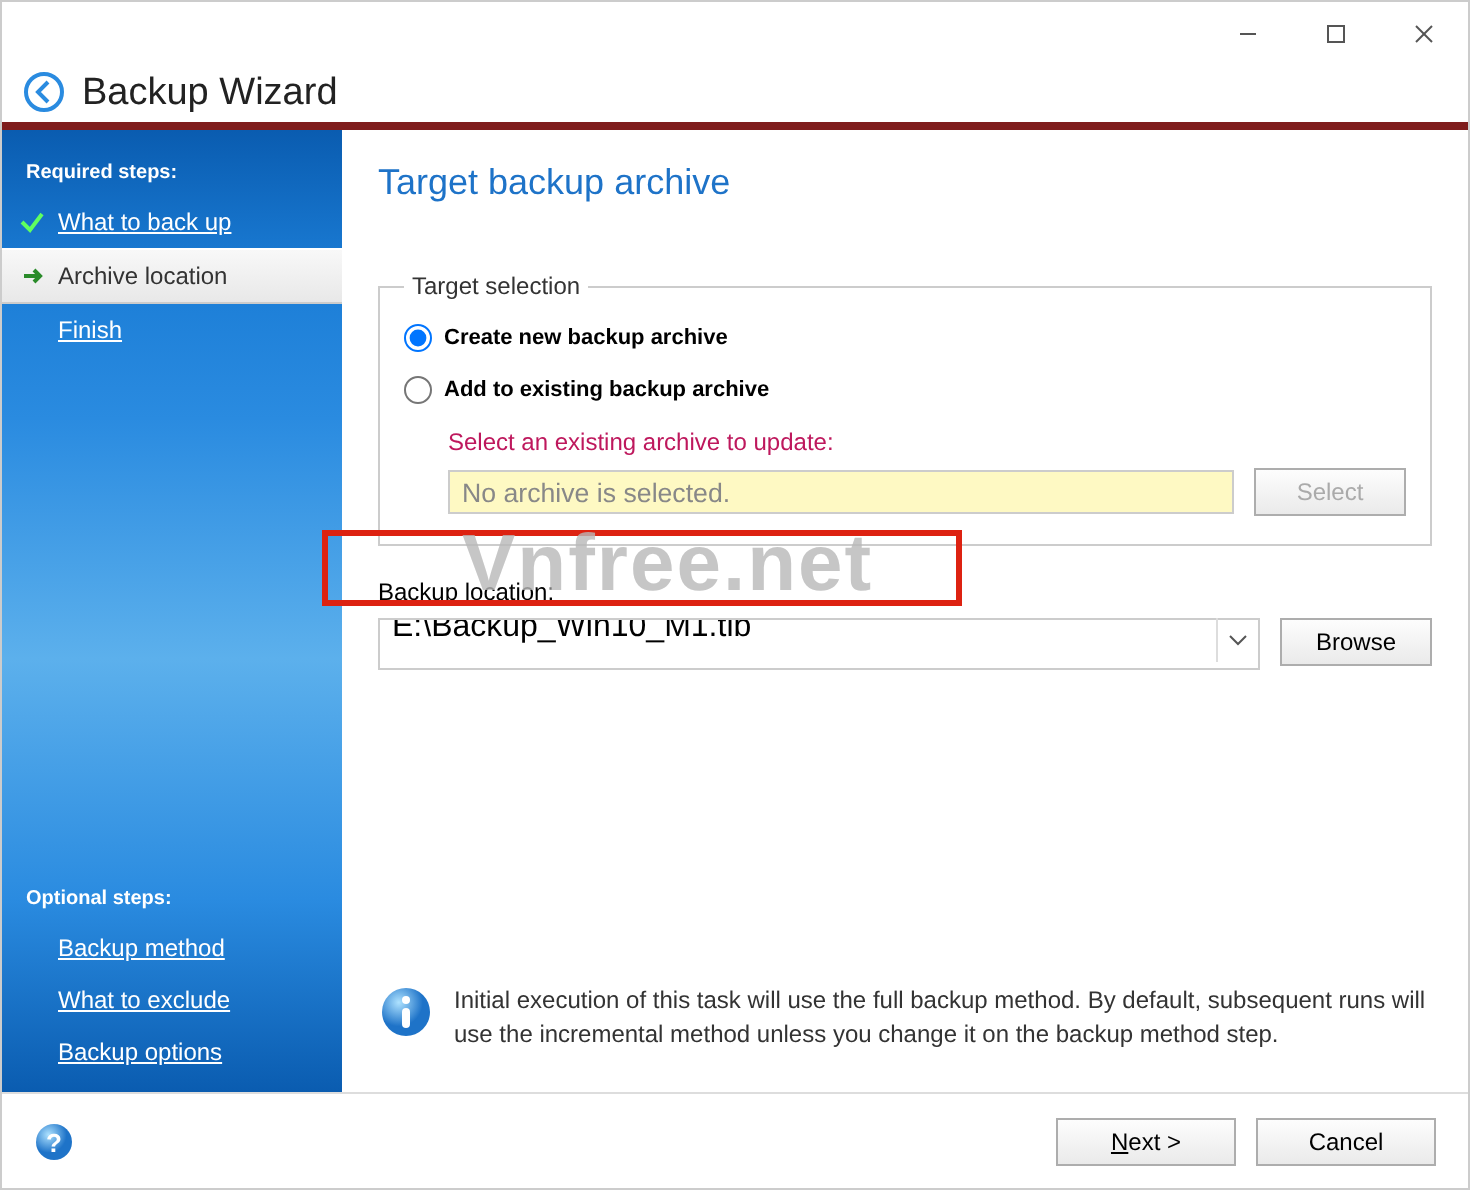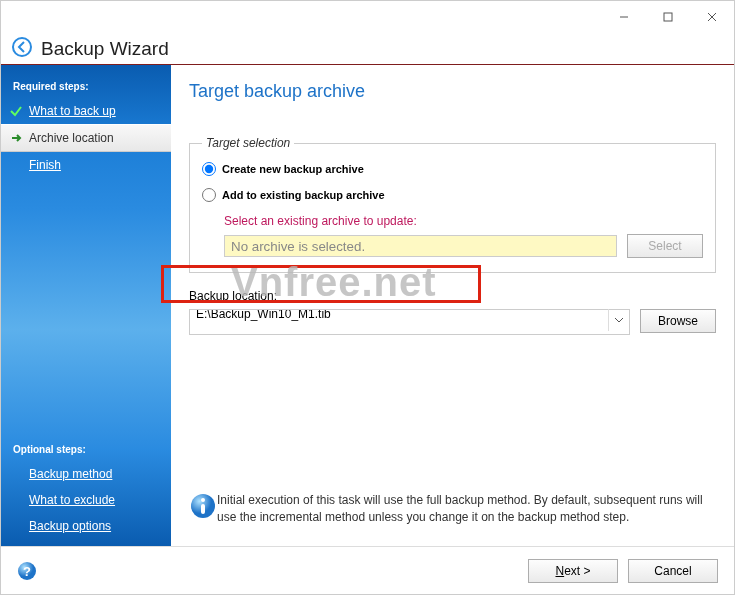--- a/index.html
+++ b/index.html
@@ -1,54 +1,54 @@
 <!DOCTYPE html>
 <html><head>
   <meta charset="utf-8">
   <style>
     * { box-sizing: border-box; margin: 0; padding: 0; }
     body { font-family: "Segoe UI", Tahoma, sans-serif; font-size: 12px; background: #fff; color: #000; }
     .window { width: 735px; height: 595px; border: 1px solid #ccc; display: flex; flex-direction: column; position: relative; }
     .titlebar { height: 32px; display: flex; justify-content: flex-end; align-items: center; }
     .titlebar .ctrl { width: 44px; height: 32px; display: flex; align-items: center; justify-content: center; color: #555; }
-    .header { height: 32px; display: flex; align-items: center; padding: 0 10px; gap: 8px; border-bottom: 1px solid #7f1d1d; }
+    .header { height: 32px; display: flex; align-items: center; padding: 0 10px; gap: 8px; border-bottom: 4px solid #7f1d1d; }
     .header-title { font-size: 19px; font-weight: 400; color: #222; }
     .body { flex: 1; display: flex; min-height: 0; }
     .sidebar {
       width: 170px;
       background: linear-gradient(to bottom, #0a5cb0 0%, #1b7dd6 15%, #2a8be0 30%, #5cb0ec 55%, #2a8be0 80%, #0a5cb0 100%);
       color: #fff;
       padding: 10px 0 0 0;
       position: relative;
     }
     .side-section-title { padding: 6px 12px; font-weight: bold; font-size: 10px; }
     .side-item { padding: 6px 12px 6px 28px; position: relative; text-decoration: underline; cursor: pointer; }
     .side-item .icon { position: absolute; left: 8px; top: 6px; width: 14px; height: 14px; }
     .side-item.active { background: linear-gradient(to bottom, #f8f8f8, #e8e8e8); color: #333; text-decoration: none; border-top: 1px solid #fff; border-bottom: 1px solid #ccc; }
     .side-item.active .icon svg path { stroke: #2a8b2a; }
     .main { flex: 1; padding: 16px 18px 10px 18px; display: flex; flex-direction: column; position: relative; }
     .page-title { color: #1e73c8; font-size: 18px; font-weight: 400; margin-bottom: 34px; }
     fieldset { border: 1px solid #ccc; padding: 10px 12px 14px 12px; margin-bottom: 16px; }
-    legend { padding: 0 4px; color: #333; font-size: 12px; font-style: italic; }
+    legend { padding: 0 4px; color: #333; font-size: 12px; }
     .radio-row { display: flex; align-items: center; gap: 6px; margin: 2px 0 12px 0; }
     .radio-row input[type=radio] { width: 14px; height: 14px; }
     .radio-label { font-weight: bold; font-size: 11px; }
     .sub-text { color: #be185d; margin-left: 22px; margin-bottom: 6px; }
     .archive-row { display: flex; gap: 10px; margin-left: 22px; align-items: center; }
     .archive-input { flex: 1; height: 22px; border: 1px solid #ccc; padding: 2px 6px; color: #888; background: #fef9c3; }
     .btn { min-width: 76px; height: 24px; border: 1px solid #adadad; background: linear-gradient(to bottom, #fdfdfd, #eaeaea); padding: 0 10px; font-size: 12px; cursor: pointer; }
     .btn:disabled { color: #aaa; }
     .field-label { margin-bottom: 4px; }
     .loc-row { display: flex; gap: 10px; align-items: center; }
     .loc-input-wrap { flex: 1; position: relative; }
-    .loc-input { width: 100%; height: 26px; border: 1px solid #ccc; padding: 2px 24px 18px 6px; font-size: 12px; }
+    .loc-input { width: 100%; height: 26px; border: 1px solid #ccc; padding: 2px 24px 18px 6px; font-size: 16px; }
     .loc-dd { position: absolute; right: 2px; top: 2px; width: 20px; height: 22px; display: flex; align-items: center; justify-content: center; color: #555; border-left: 1px solid #ddd; }
     .red-highlight { position: absolute; border: 3px solid #d21; pointer-events: none; }
     .watermark { position: absolute; color: #b9b9b9; font-size: 40px; font-weight: bold; letter-spacing: 1px; opacity: 0.8; pointer-events: none; font-family: Arial, sans-serif; }
-    .info-row { display: flex; gap: 0; align-items: flex-start; margin-top: auto; padding: 10px 0; }
+    .info-row { display: flex; gap: 10px; align-items: flex-start; margin-top: auto; padding: 10px 0; }
     .info-icon { width: 28px; height: 28px; flex-shrink: 0; }
     .info-text { font-size: 12px; color: #333; line-height: 1.4; }
     .footer { height: 48px; border-top: 1px solid #ddd; display: flex; align-items: center; padding: 0 16px; gap: 10px; }
     .footer .spacer { flex: 1; }
     .help-icon { width: 20px; height: 20px; }
     .back-icon svg circle { fill: none; stroke: #2a8be0; stroke-width: 2; }
   </style>
 </head>
 <body>
 

